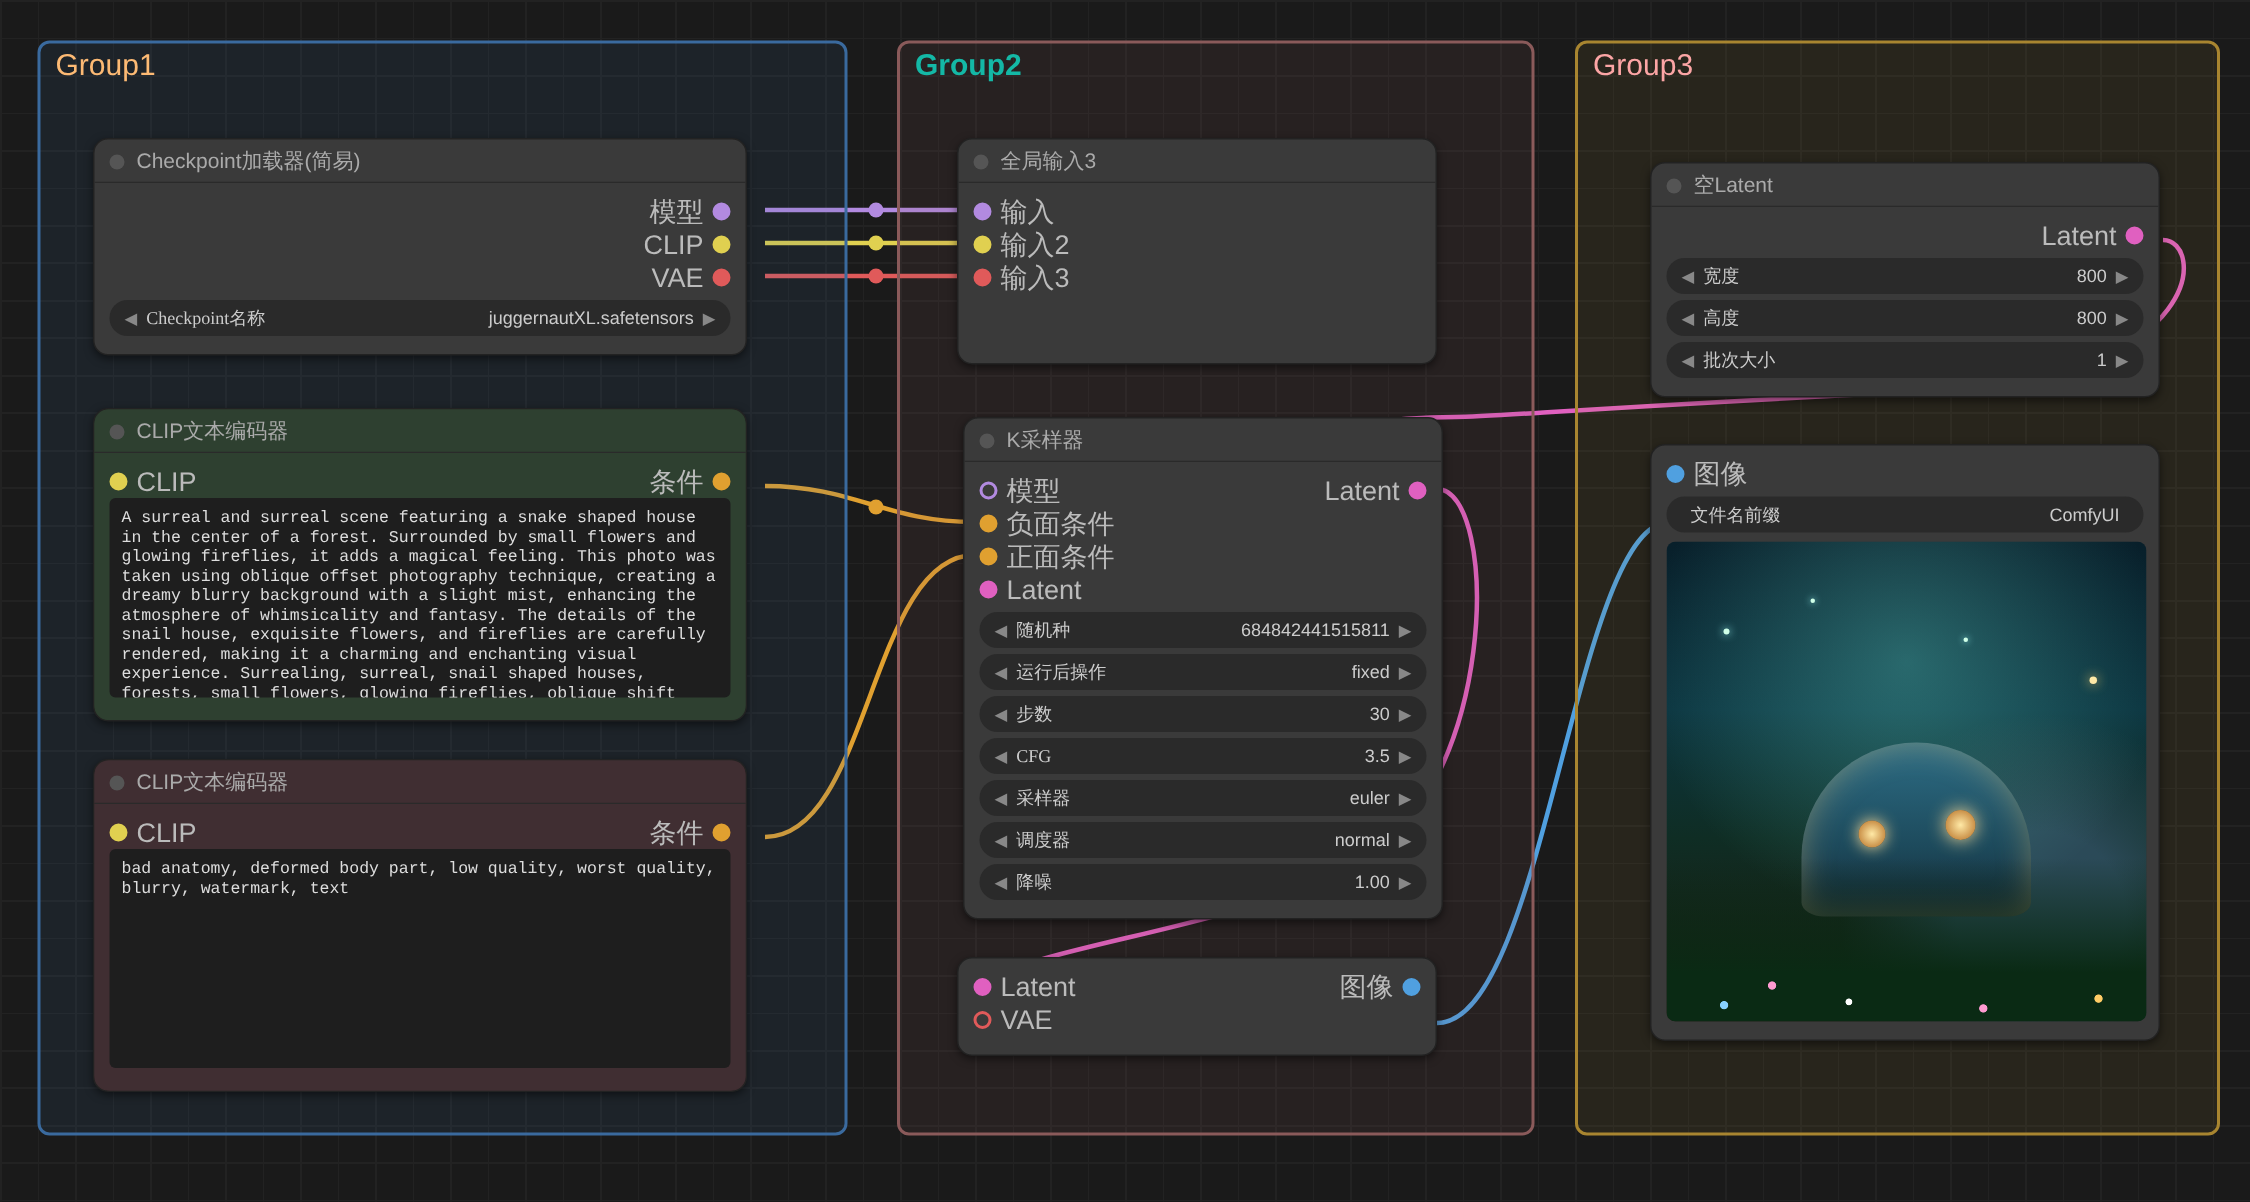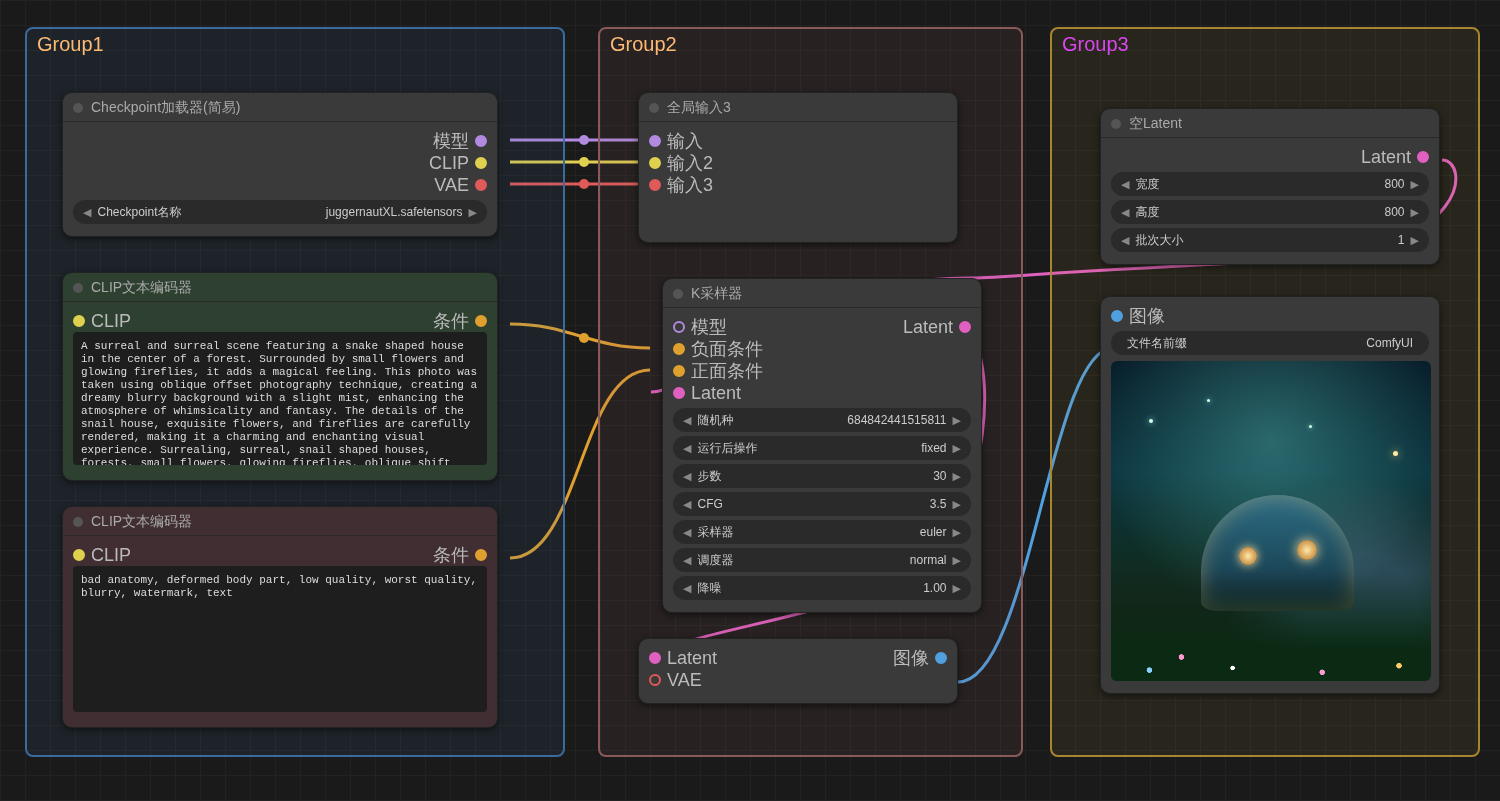--- a/index.html
+++ b/index.html
@@ -25,23 +25,23 @@
   .group-title {
     position: absolute;
     top: 4px;
     left: 10px;
     font-size: 20px;
     font-weight: normal;
   }
   .group1 { left: 25px; top: 27px; width: 540px; height: 730px; border-color: #3a6a9e; background: rgba(58,106,158,0.12); }
   .group1 .group-title { color: #fdba74; }
   .group2 { left: 598px; top: 27px; width: 425px; height: 730px; border-color: #8a5a5a; background: rgba(138,90,90,0.12); }
-  .group2 .group-title { color: #fdba74; }
+  .group2 .group-title { color: #14b8a6; font-weight: bold; }
   .group3 { left: 1050px; top: 27px; width: 430px; height: 730px; border-color: #a88530; background: rgba(168,133,48,0.10); }
-  .group3 .group-title { color: #d946ef; }
+  .group3 .group-title { color: #fca5a5; }
 
   .node {
     position: absolute;
     background: #3a3a3a;
     border: 1px solid #222;
     border-radius: 10px;
     box-shadow: 0 2px 6px rgba(0,0,0,0.5);
   }
   .node-header {
     display: flex;
@@ -78,21 +78,21 @@
     padding: 3px 10px;
     display: flex;
     align-items: center;
     justify-content: space-between;
     margin-top: 4px;
     height: 24px;
     font-size: 12px;
     color: #ccc;
   }
   .widget .arrow { color: #888; font-size: 11px; }
-  .widget .label { flex: 0 0 auto; margin: 0 6px; }
+  .widget .label { flex: 0 0 auto; margin: 0 6px; font-family: Liberation Serif, serif; }
   .widget .value { margin-left: auto; margin-right: 6px; }
   .textbox {
     background: #1e1e1e;
     border-radius: 4px;
     padding: 8px;
     font-family: "Courier New", monospace;
     font-size: 11px;
     line-height: 13px;
     color: #ddd;
     resize: none;
@@ -273,21 +273,21 @@
         </span>
       <span class="io-right">
           <span>条件</span>
           <span class="port" style="border-color:#e0a030;background:#e0a030"></span>
         </span>
     </div>
     <textarea class="textbox" rows="10" style="">bad anatomy, deformed body part, low quality, worst quality, blurry, watermark, text</textarea>
   </div>
 </div>
 
-<div class="node" style="left:662px; top:278px; width:320px;">
+<div class="node" style="left:642px; top:278px; width:320px;">
   <div class="node-header">
     <span class="collapse-dot"></span>
     <span>K采样器</span>
   </div>
   <div class="node-body">
     <div class="io-row">
       <span class="io-left">
           <span class="port" style="border-color:#b28ae0"></span>
           <span>模型</span>
         </span>

